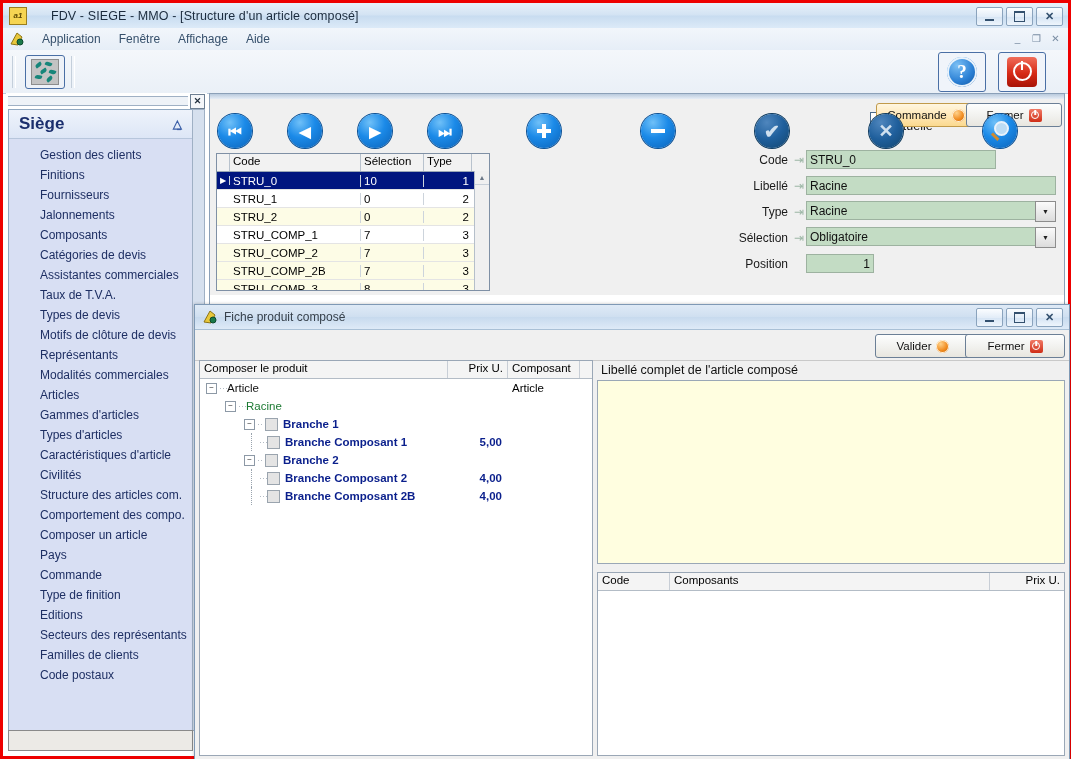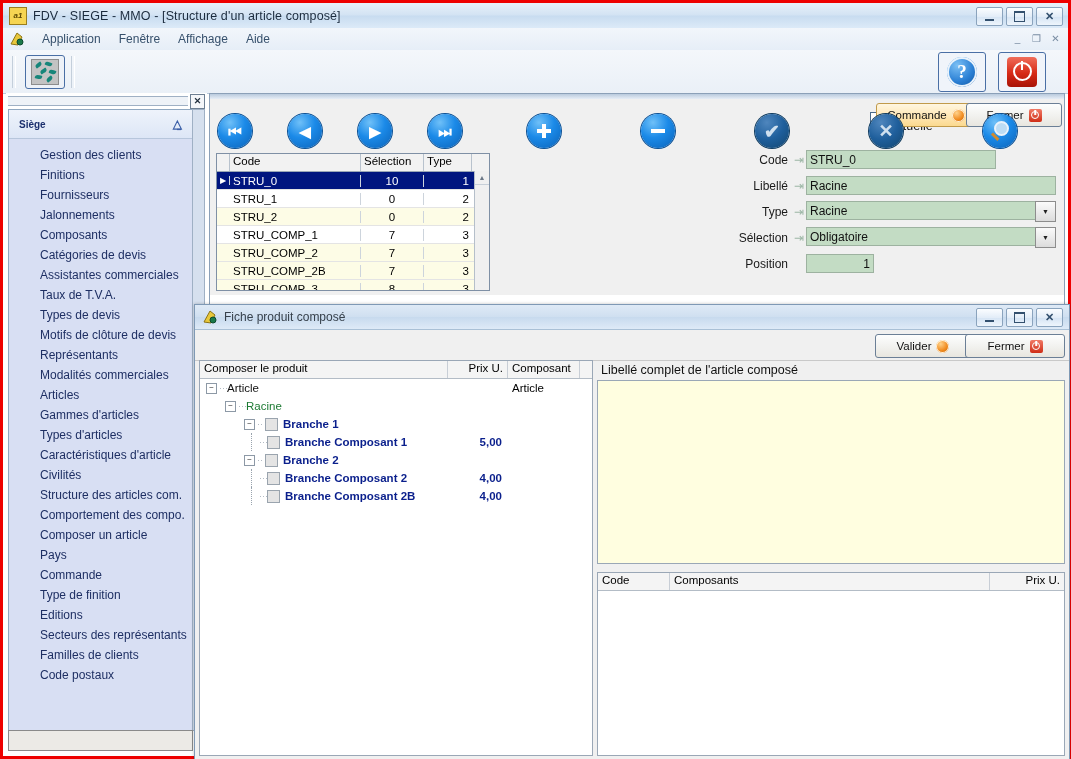--- a/index.html
+++ b/index.html
@@ -19,21 +19,21 @@
   }
 
   
   .app-titlebar {
     position: absolute; left: 0; top: 0; right: 0; height: 25px;
     background: linear-gradient(to bottom, #e8f1fa 0%, #d3e3f3 48%, #c8dcf0 52%, #dceaf8 100%);
     border-bottom: 1px solid #a7bdd4;
     display: flex; align-items: center;
   }
   .app-icon {
-    width: 16px; height: 16px; margin-left: 6px; margin-right: 6px;
+    width: 16px; height: 16px; margin-left: 6px; margin-right: 24px;
     background: #f6d552; border: 1px solid #9a7e1d;
     display:flex; align-items:center; justify-content:center;
     font-size: 8px; color:#5a4600; font-weight:bold;
     font-family:"Liberation Sans", sans-serif;
     font-style:italic;
   }
   .app-title {
     font-size: 12.5px; color: #1b2b3d; letter-spacing: 0.1px;
   }
   .winbtns { position:absolute; right: 5px; top: 4px; display:flex; gap:3px; }
@@ -135,21 +135,21 @@
     border:1px solid #8fa7c0;
     background:#d8dff3;
     overflow:hidden;
   }
   .nav-header {
     height:28px; background: linear-gradient(to bottom,#eef3fb 0%, #dde6f6 100%);
     border-bottom:1px solid #b7c6dc;
     display:flex; align-items:center; justify-content:space-between;
     padding: 0 10px 0 10px;
   }
-  .nav-header-title { font-weight:bold; font-size:10px; color:#1b2f6e;text-align:center; }
+  .nav-header-title { font-weight:bold; font-size:17px; color:#1b2f6e;text-align:center; }
   .chev { color:#3b5fa8; font-size:12px; font-weight:bold; }
   .nav-list { padding-top:6px; }
   .nav-item {
     padding: 1px 4px 1px 31px;
     font-size:12px; color:#1e2f63; line-height:18px;
     white-space:nowrap; overflow:hidden;
     cursor:default;
   }
   .nav-footer {
     position:absolute; left:2px; right:14px; bottom:2px; height:19px;
@@ -211,21 +211,21 @@
   .gh.c0 { width:13px; border-right:1px solid #b8c2cd;}
   .gh.c1 { width:131px; }
   .gh.c2 { width:63px; }
   .gh.c3 { width:48px; }
   .grid-row { display:flex; height:17px; align-items:center; border-bottom:1px solid #e4e4e4; }
   .grid-row.alt { background:#fdfce6; }
   .grid-row.sel { background:#00157f; color:#ffffff; }
   .gc { font-size:11.5px; padding:0 3px; box-sizing:border-box; white-space:nowrap; overflow:hidden; }
   .gc.c0 { width:13px; border-right:1px solid #cdd4dc; display:flex; align-items:center; justify-content:center; font-size:8px; }
   .gc.c1 { width:131px; border-right:1px solid #cdd4dc;}
-  .gc.c2 { width:63px; text-align:center; border-right:1px solid #cdd4dc;}
+  .gc.c2 { width:63px; text-align:left; border-right:1px solid #cdd4dc;}
   .gc.c3 { width:48px; text-align:right; }
   .grid-scroll { position:absolute; right:0; top:17px; bottom:0; width:14px; background:#f0f0f0; border-left:1px solid #b5bfca; }
   .gs-up { height:13px; border-bottom:1px solid #c7cfd8; display:flex;align-items:center;justify-content:center;font-size:7px;color:#6b7786;}
 
   
   .fields { position:absolute; left:500px; top:50px; right:8px; }
   .frow { display:flex; align-items:center; margin-bottom:5px; height:21px; }
   .flabel { width:78px; text-align:right; font-size:12px; color:#1a1a1a; padding-right:4px; }
   .farrow { width:14px; text-align:center; color:#9db7a6; font-size:12px; }
   .finput {

